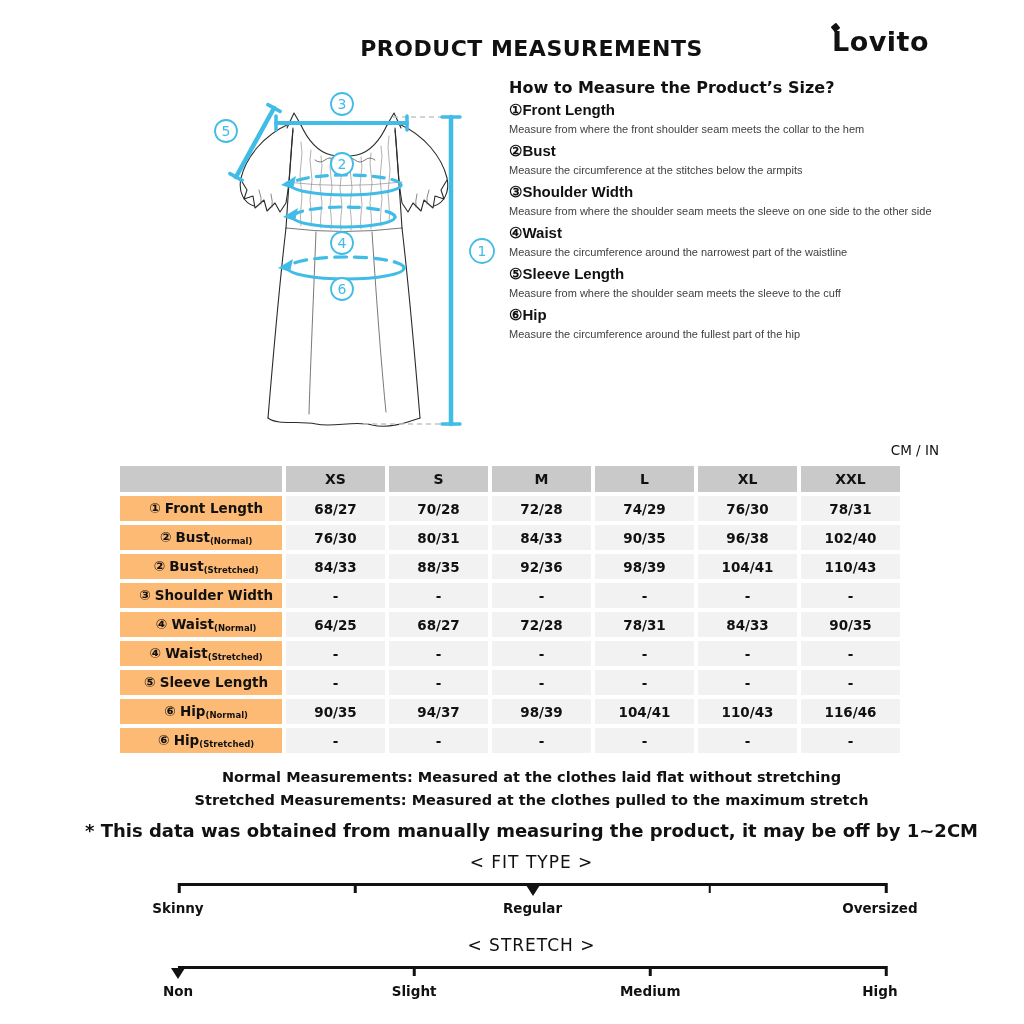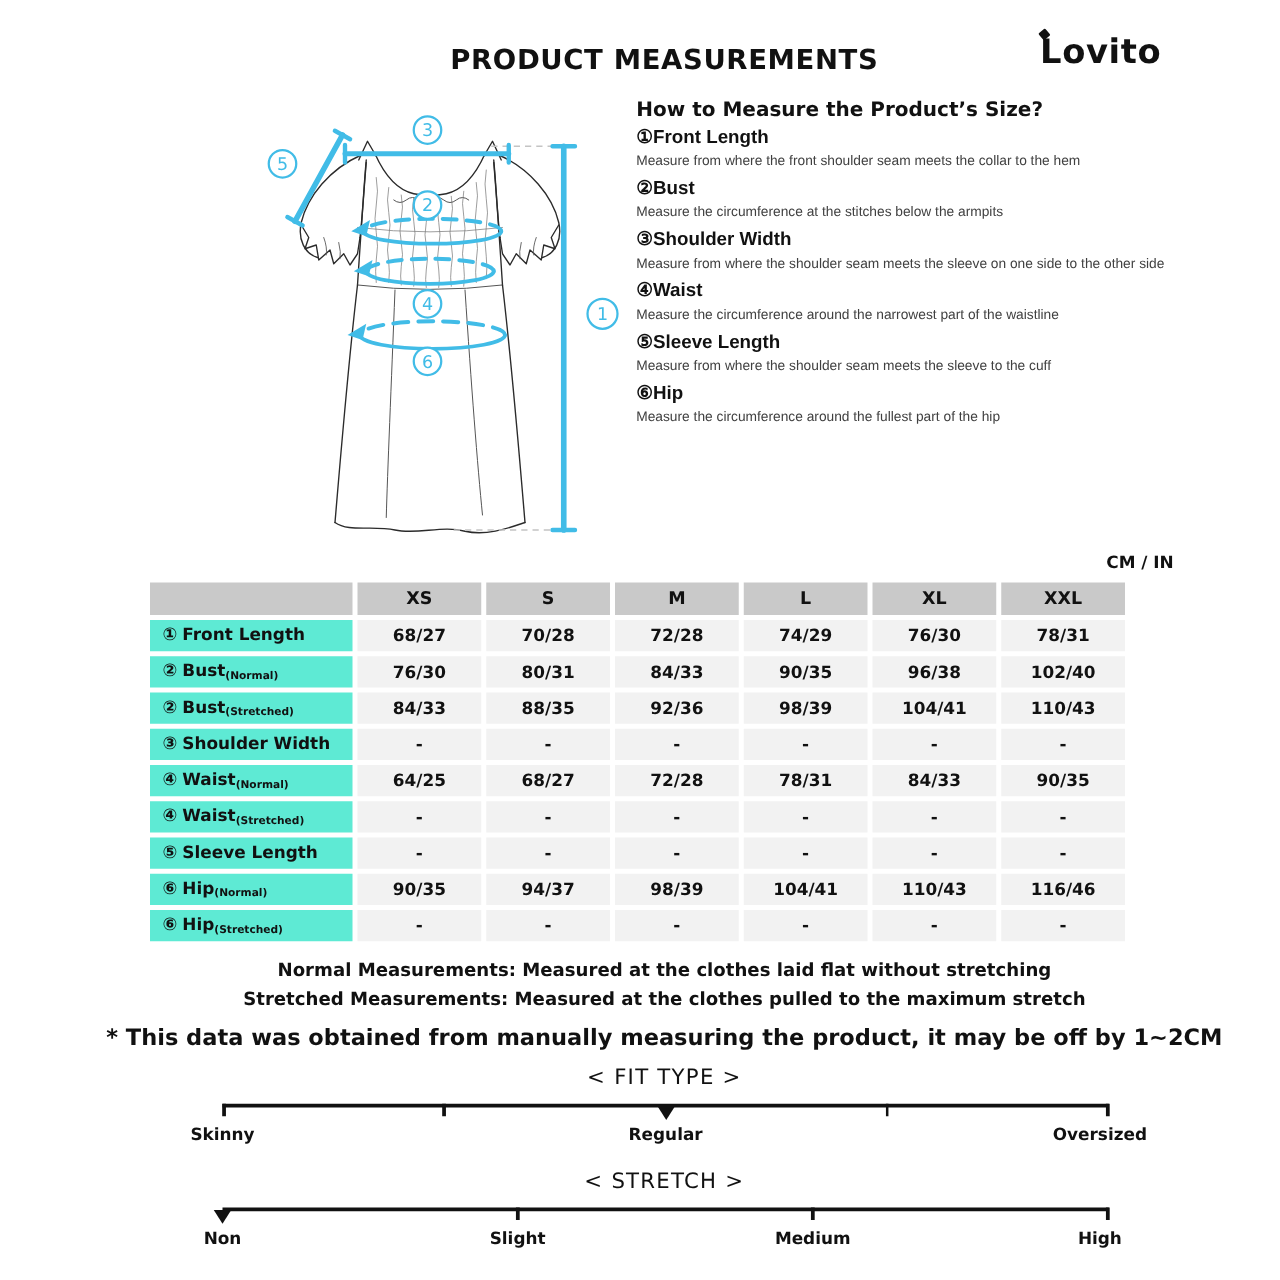--- a/index.html
+++ b/index.html
@@ -26,34 +26,34 @@
   
   .howto{left:470px;top:78px;width:440px;}
   .ht-title{font-size:16px;font-weight:bold;margin-bottom:3px;}
   .ht-head{font-size:15px;font-weight:bold;line-height:19px;margin-top:2px;
            font-family:"Liberation Sans",sans-serif;}
   .ht-desc{font-size:11px;line-height:20px;color:#404040;
            font-family:"Liberation Sans",sans-serif;}
 
   
   .unit-label{left:700px;top:442px;width:200px;text-align:right;
-              font-size:13.5px;font-weight:bold;}
+              font-size:13.5px;font-weight:normal;}
 
   
   table.meas{
     left:116px;top:462px;position:absolute;
     border-collapse:separate;border-spacing:4px;table-layout:fixed;width:788px;
   }
   table.meas th,table.meas td{
     height:25px;padding:0;text-align:center;vertical-align:middle;
     font-size:13.5px;font-weight:bold;color:#111;
   }
   table.meas th{background:#c9c9c9;height:26px;font-size:14px;}
   table.meas td.rlabel{
-    background:#5eead4;text-align:left;padding-left:10px;white-space:nowrap;
+    background:#fdba74;text-align:center;padding-left:10px;white-space:nowrap;
   }
   table.meas td.val{background:#f2f2f2;}
   td.rlabel .num{font-size:14px;margin-right:4px;}
   td.rlabel .sub{font-size:8.5px;vertical-align:-2px;letter-spacing:0;}
 
   
   .notes{left:0;right:0;top:766px;text-align:center;font-size:14.5px;
          font-weight:600;line-height:23px;color:#111;}
   .disclaimer{left:0;right:0;top:820px;text-align:center;font-size:18px;
               font-weight:600;color:#111;}

